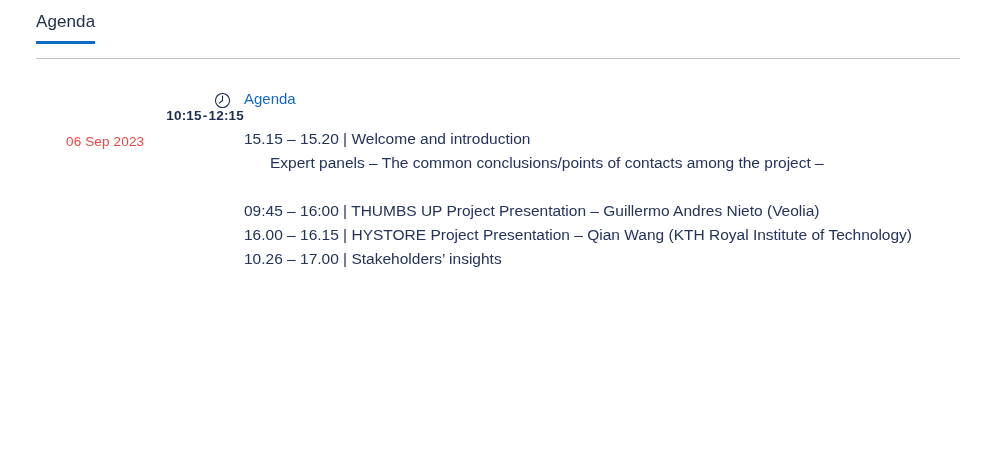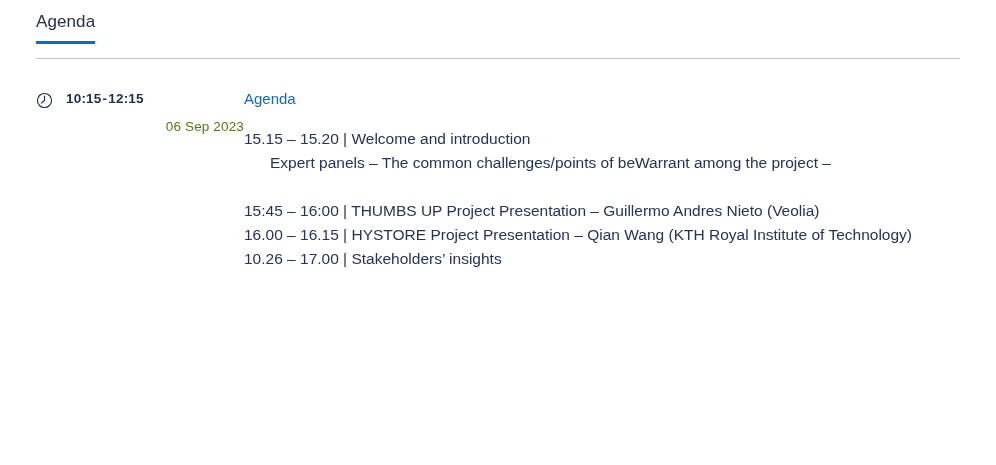--- a/index.html
+++ b/index.html
@@ -52,21 +52,22 @@
     padding: 30px 36px 0 36px;
   }
 
   .meta {
     width: 208px;
     flex: 0 0 208px;
     padding-top: 2px;
   }
   .meta-time-row {
     display: flex;
-    align-items: flex-start;
+    align-items: flex-end;
+    flex-direction: column;
   }
   .clock-icon {
     width: 17px;
     height: 17px;
     flex: 0 0 17px;
     margin-right: 13px;
     display: block;
     position: relative;
     top: 1px;
   }
@@ -78,24 +79,24 @@
     color: #1e2d4d;
     letter-spacing: 0.2px;
     white-space: nowrap;
   }
   .time-sep {
     font-weight: bold;
     padding: 0 1px;
   }
   .meta-date {
     margin-top: 11px;
+    margin-left: 30px;
     font-size: 13.5px;
-    color: #4d7c0f;
+    color: #ef4444;
     letter-spacing: 0.15px;
-    text-align: right;
   }
 
   
   .body-col {
     flex: 1 1 auto;
     min-width: 0;
     padding-top: 0px;
   }
 
   .agenda-link {
@@ -148,22 +149,22 @@
         </span>
       </div>
       <div class="meta-date">06 Sep 2023</div>
     </div>
 
     <div class="body-col">
       <a class="agenda-link" href="#">Agenda</a>
 
       <div class="agenda-block">
           <div class="line">15.15 – 15.20 | Welcome and introduction</div>
-          <div class="line line-indent">Expert panels – The common challenges/points of beWarrant among the project –</div>
+          <div class="line line-indent">Expert panels – The common conclusions/points of contacts among the project –</div>
           <div class="spacer"></div>
-          <div class="line">15:45 – 16:00 | THUMBS UP Project Presentation – Guillermo Andres Nieto (Veolia)</div>
+          <div class="line">09:45 – 16:00 | THUMBS UP Project Presentation – Guillermo Andres Nieto (Veolia)</div>
           <div class="line">16.00 – 16.15 | HYSTORE Project Presentation – Qian Wang (KTH Royal Institute of Technology)</div>
           <div class="line">10.26 – 17.00 | Stakeholders’ insights</div>
         </div>
     </div>
 
   </div>
 </div>
 
 </body></html>

